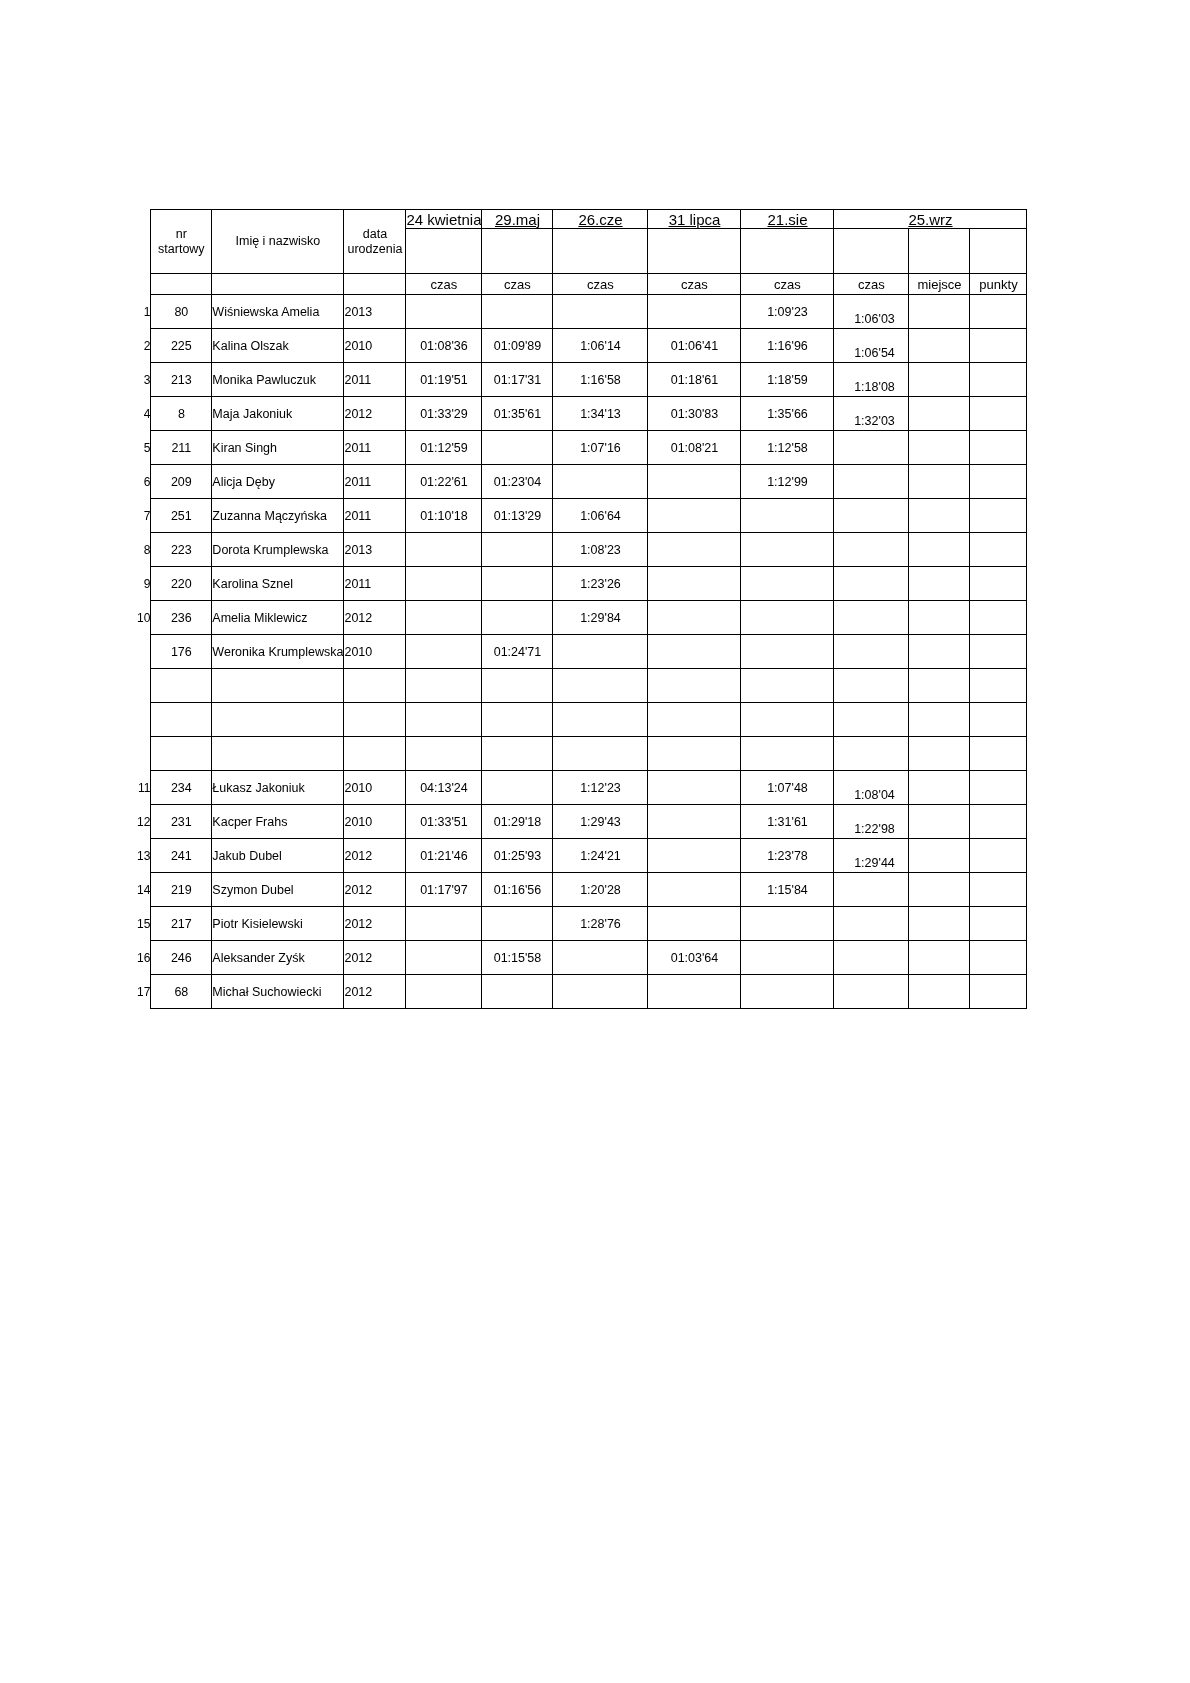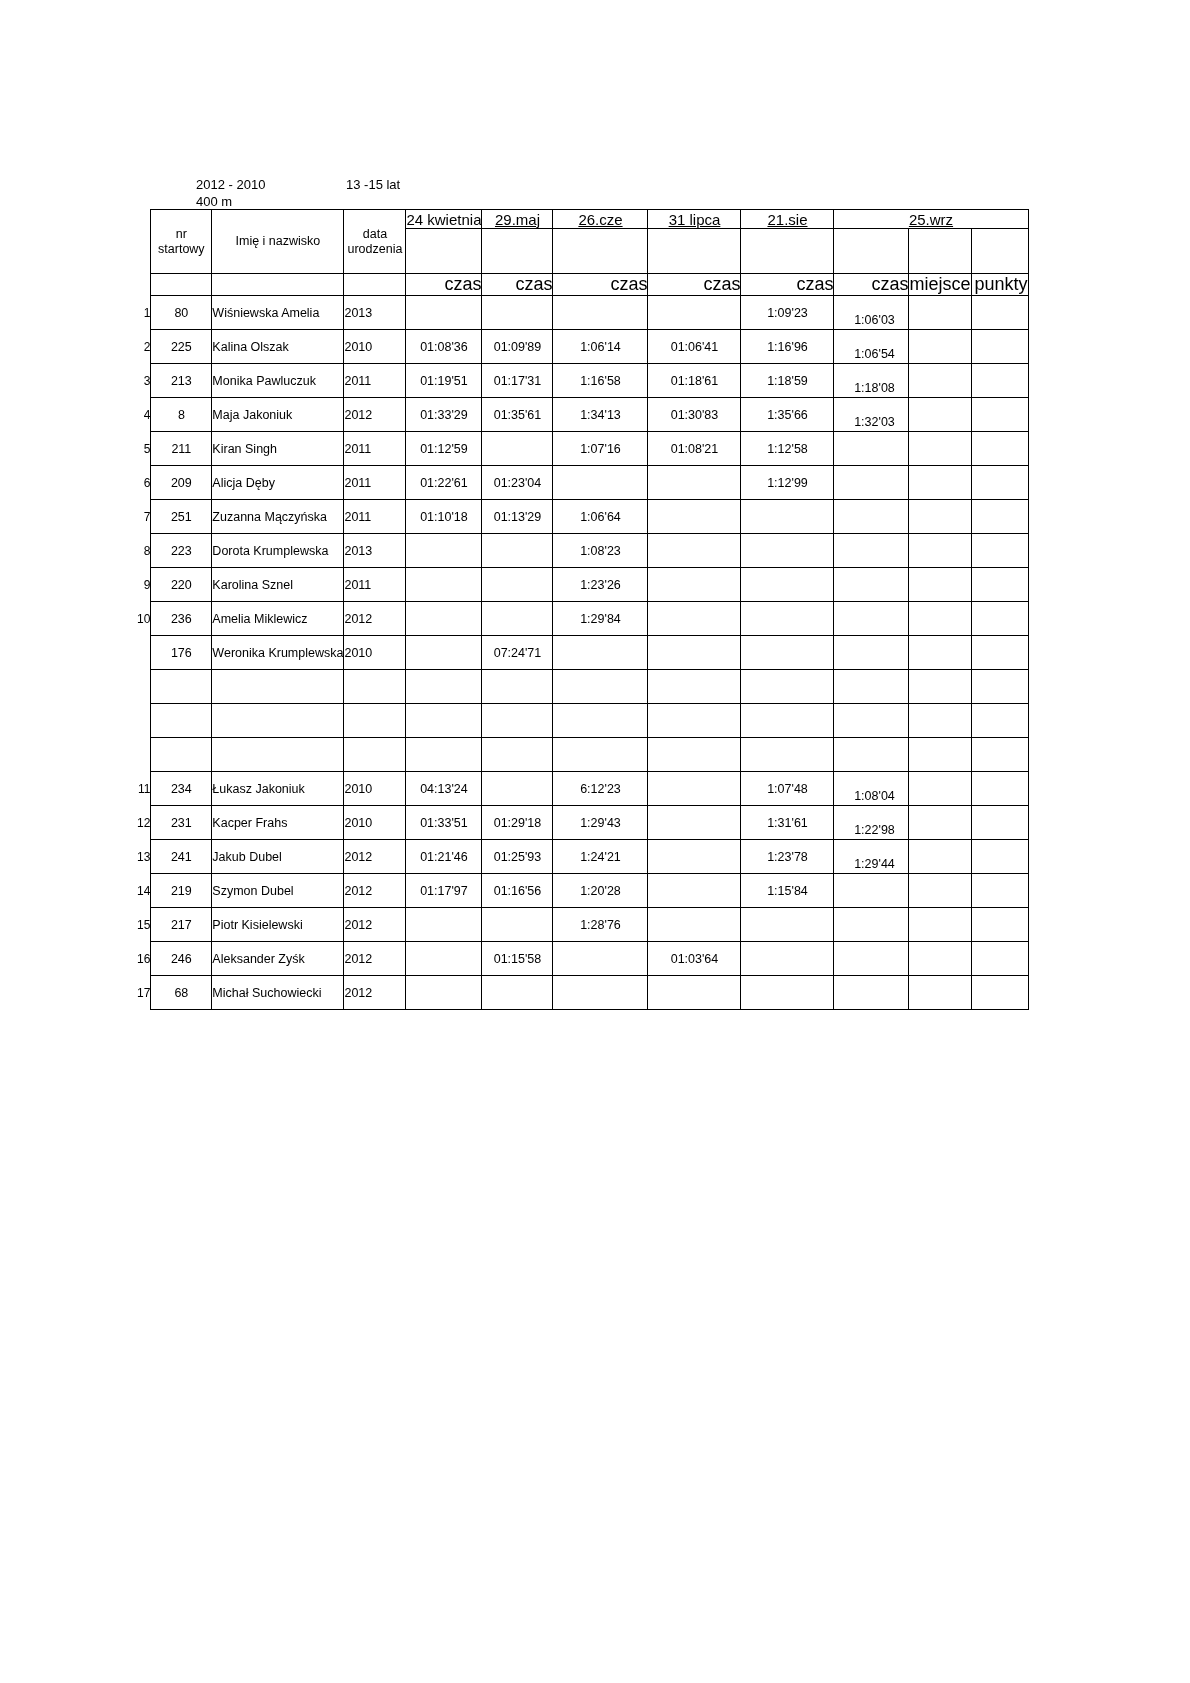--- a/index.html
+++ b/index.html
@@ -89,23 +89,23 @@
     text-decoration: underline;
   }
   .hdr-main {
     height: 44px;
     text-align: center;
     line-height: 15px;
     font-size: 12.5px;
   }
   .hdr-sub {
     height: 20px;
-    text-align: right;
+    text-align: center;
     padding-left: 4px;
-    font-size: 18px;
+    font-size: 13px;
   }
   tr.data-row td {
     height: 31px;
   }
   tr.blank-row td {
     height: 31px;
   }
   .nr-cell {
     text-align: center;
     vertical-align: top;
@@ -133,29 +133,20 @@
     padding-bottom: 2px;
     text-align: center;
     padding-left: 6px;
   }
 </style>
 </head>
 <body>
 
 <div class="page">
 
-  <div class="title-block">
-    <div class="title-row">
-      <span class="title-age">2012 - 2010</span>
-      <span class="title-cat">13 -15 lat</span>
-    </div>
-    <div class="title-row">
-      <span class="title-dist">400 m</span>
-    </div>
-  </div>
 
   <table class="results">
     <colgroup>
       <col class="c-idx">
       <col class="c-nr">
       <col class="c-name">
       <col class="c-dob">
       <col class="c-t">
       <col class="c-t2">
       <col class="c-t3">
@@ -351,21 +342,21 @@
           <td class="time-cell low"></td>
           <td class="time-cell"></td>
           <td class="time-cell"></td>
         </tr>
         <tr class="data-row">
           <td class="idx-cell"></td>
           <td class="nr-cell">176</td>
           <td class="name-cell">Weronika Krumplewska</td>
           <td class="dob-cell">2010</td>
           <td class="time-cell"></td>
-          <td class="time-cell">07:24'71</td>
+          <td class="time-cell">01:24'71</td>
           <td class="time-cell"></td>
           <td class="time-cell"></td>
           <td class="time-cell"></td>
           <td class="time-cell low"></td>
           <td class="time-cell"></td>
           <td class="time-cell"></td>
         </tr>
         <tr class="blank-row">
           <td class="idx-cell"></td>
           <td class="nr-cell"></td>
@@ -408,21 +399,21 @@
           <td class="time-cell"></td>
           <td class="time-cell"></td>
         </tr>
         <tr class="data-row">
           <td class="idx-cell">11</td>
           <td class="nr-cell">234</td>
           <td class="name-cell">Łukasz Jakoniuk</td>
           <td class="dob-cell">2010</td>
           <td class="time-cell">04:13'24</td>
           <td class="time-cell"></td>
-          <td class="time-cell">6:12'23</td>
+          <td class="time-cell">1:12'23</td>
           <td class="time-cell"></td>
           <td class="time-cell">1:07'48</td>
           <td class="time-cell low">1:08'04</td>
           <td class="time-cell"></td>
           <td class="time-cell"></td>
         </tr>
         <tr class="data-row">
           <td class="idx-cell">12</td>
           <td class="nr-cell">231</td>
           <td class="name-cell">Kacper Frahs</td>

